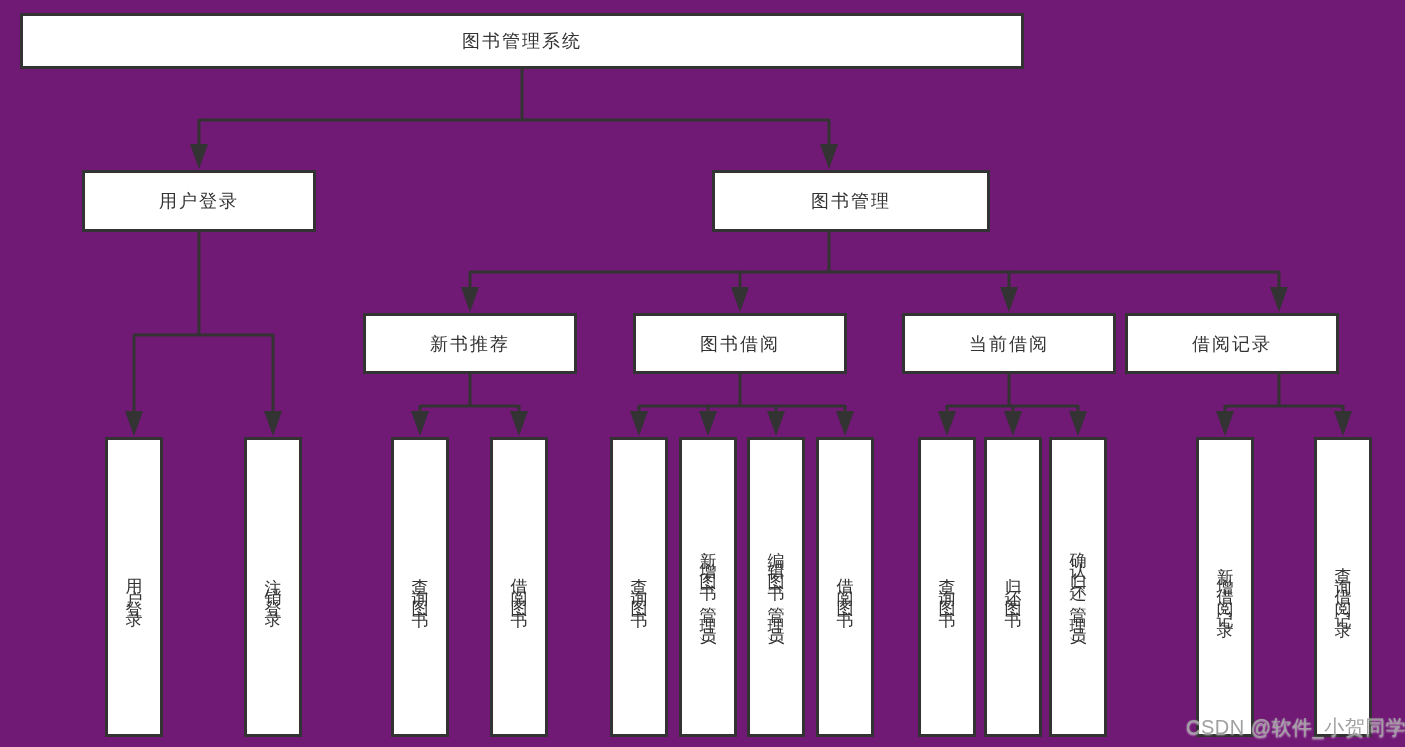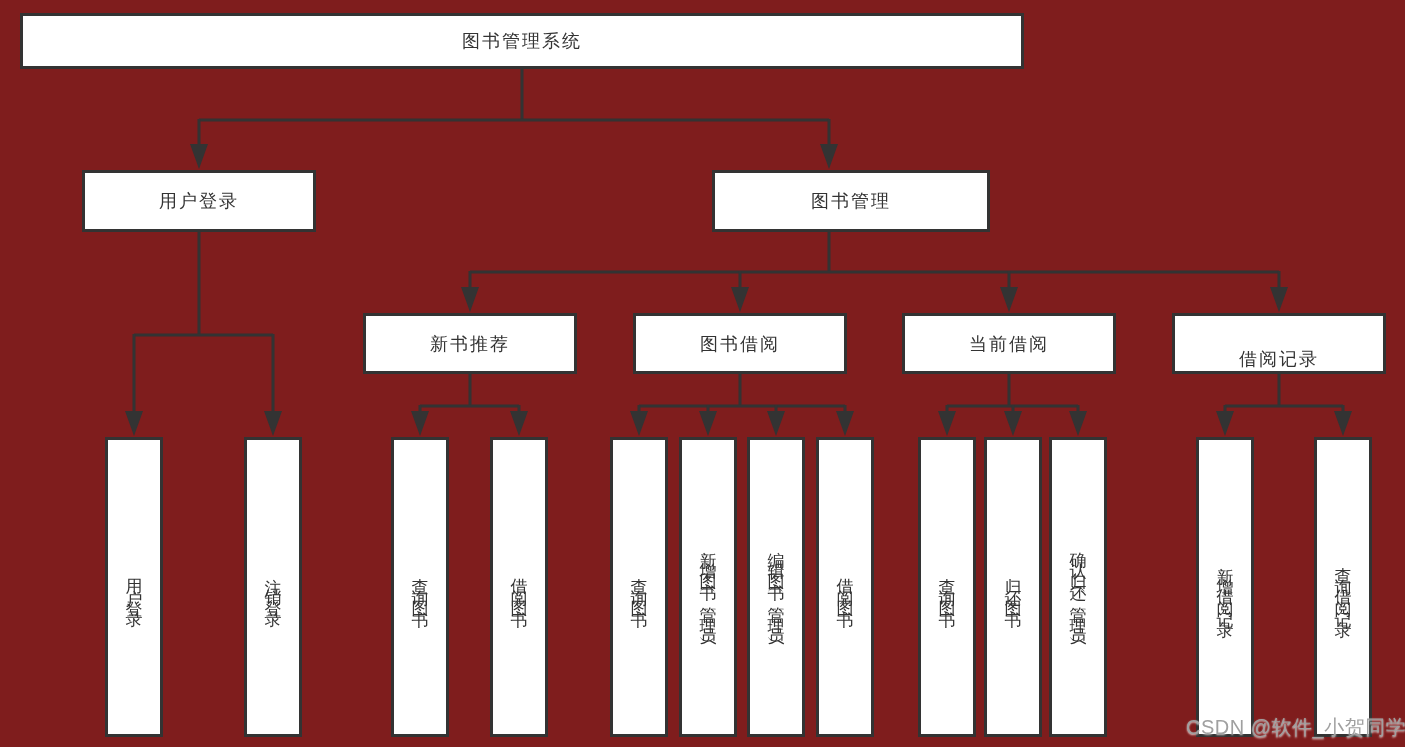--- a/index.html
+++ b/index.html
@@ -1,20 +1,20 @@
 <!DOCTYPE html>
 <html><head>
 <meta charset="utf-8">
 <style>
   html, body { margin: 0; padding: 0; background: #ffffff; }
   .canvas {
     position: relative;
     width: 1405px;
     height: 747px;
-    background: #7f1d1d;
+    background: #701a75;
     font-family: "Liberation Sans", sans-serif;
     overflow: hidden;
   }
   svg.connectors {
     position: absolute;
     left: 0; top: 0;
     width: 1405px; height: 747px;
   }
   svg.connectors line { stroke: #333333; stroke-width: 3; }
   svg.connectors polygon { fill: #333333; stroke: none; }
@@ -34,21 +34,21 @@
     color: #333333;
     white-space: nowrap;
   }
   .root-box   { left: 20px;  top: 13px;  width: 1004px; height: 56px; }
   .l2-a       { left: 82px;  top: 170px; width: 234px;  height: 62px; }
   .l2-b       { left: 712px; top: 170px; width: 278px;  height: 62px; }
   .l3         { top: 313px; width: 214px; height: 61px; }
   .l3-1 { left: 363px; }
   .l3-2 { left: 633px; }
   .l3-3 { left: 902px; align-items: center; }
-  .l3-4 { left: 1172px; align-items: flex-end; }
+  .l3-4 { left: 1125px; }
   .leaf { top: 437px; width: 58px; height: 300px; }
   .v-label {
     writing-mode: vertical-rl;
     text-orientation: mixed;
     font-size: 17px;
     letter-spacing: 11px;
     line-height: 1;
     color: #333333;
   }
   .lf-1  { left: 105px; }

